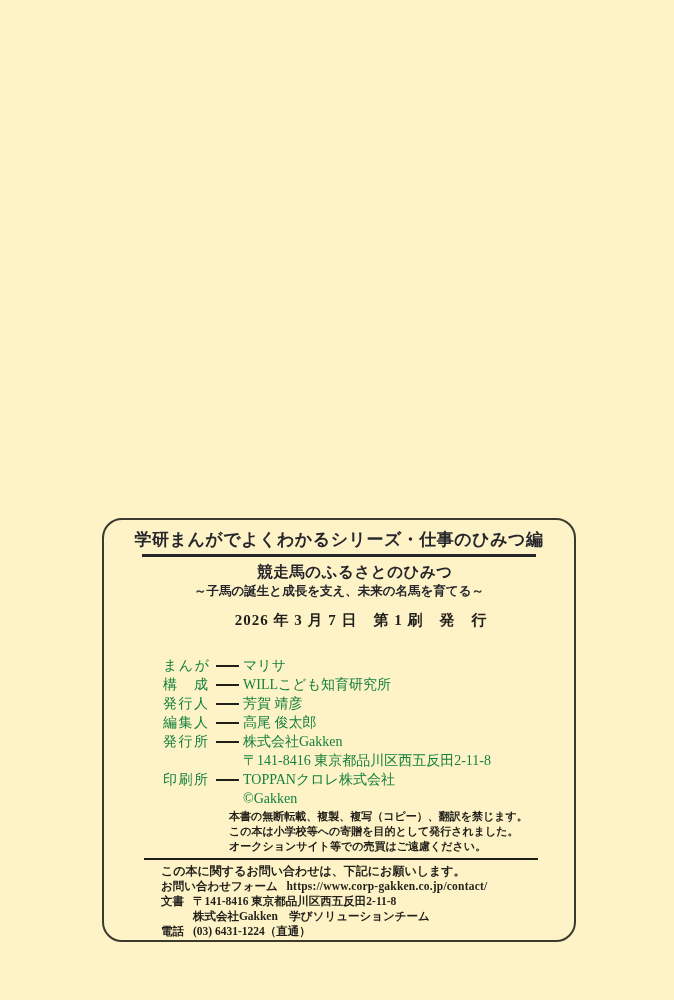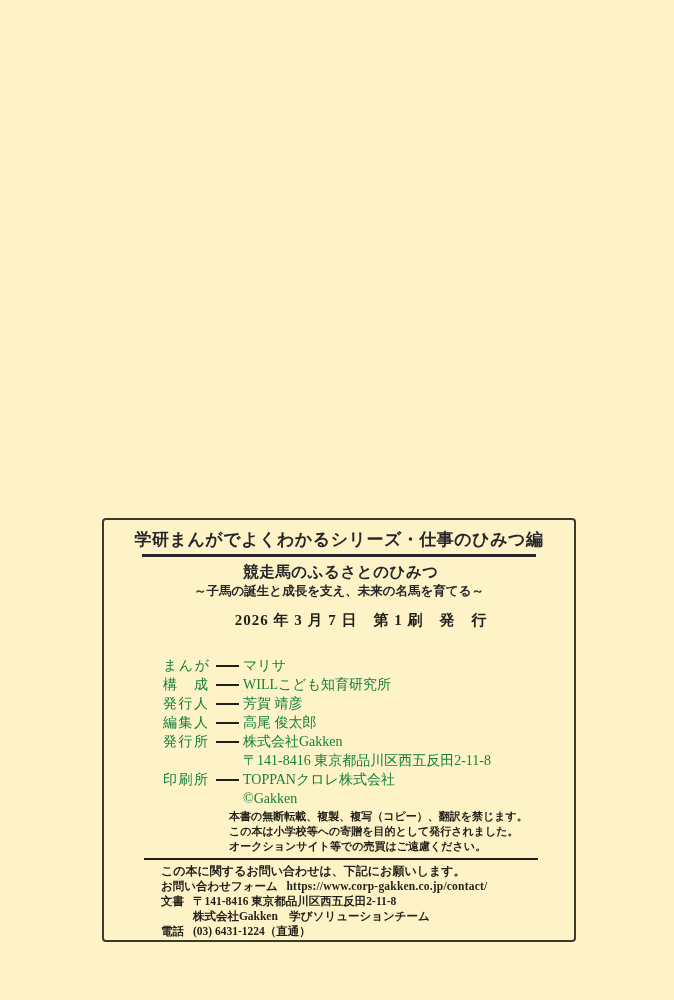--- a/index.html
+++ b/index.html
@@ -11,21 +11,21 @@
     font-family: "Liberation Sans", "DejaVu Sans", sans-serif;
     overflow: hidden;
   }
   .colophon-box {
     position: absolute;
     left: 102px;
     top: 518px;
     width: 470px;
     height: 420px;
     border: 2px solid #3c392e;
-    border-radius: 4px;
+    border-radius: 20px;
     background: #fdf3c7;
   }
   .series-title {
     position: absolute;
     top: 8px;
     left: 0;
     width: 100%;
     text-align: center;
     font-size: 17px;
     font-weight: bold;
@@ -37,21 +37,21 @@
     position: absolute;
     top: 34px;
     left: 38px;
     width: 394px;
     height: 2.5px;
     background: #26262b;
   }
   .book-title {
     position: absolute;
     top: 42px;
-    left: 2px;
+    left: 16px;
     width: 100%;
     text-align: center;
     font-size: 15.5px;
     font-weight: bold;
     color: #26262b;
     letter-spacing: 0.5px;
     white-space: nowrap;
   }
   .book-subtitle {
     position: absolute;

